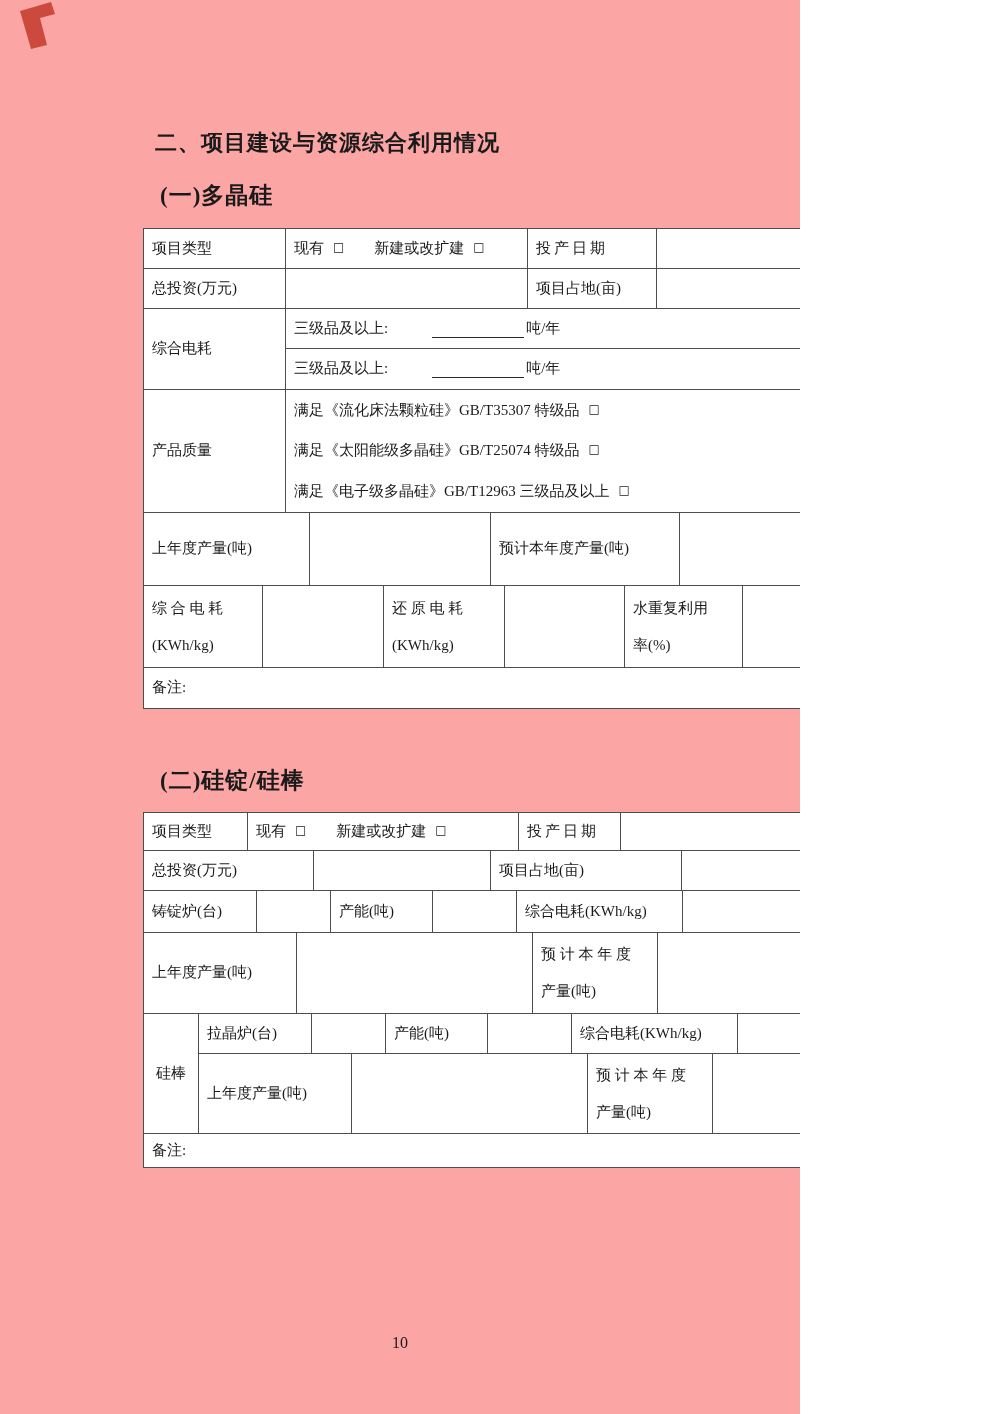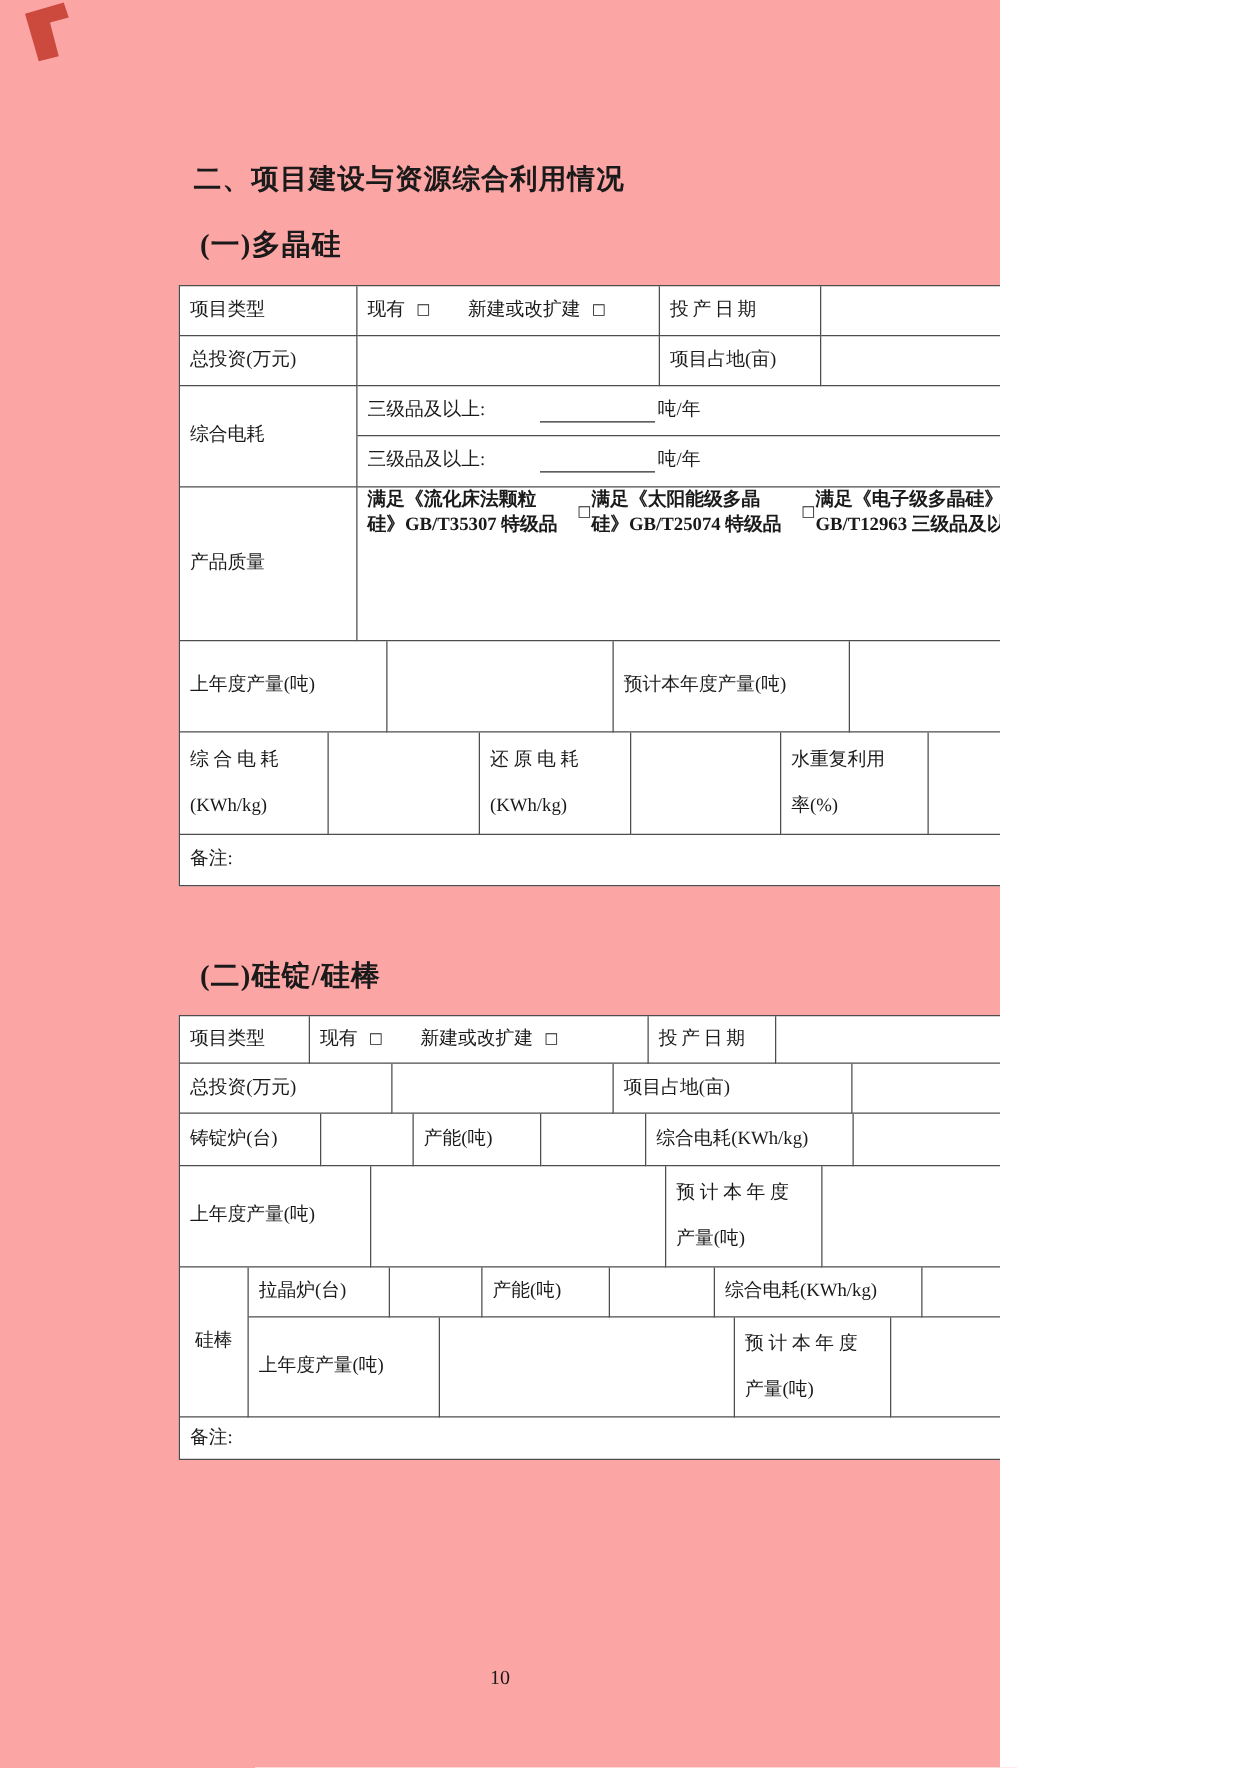--- a/index.html
+++ b/index.html
@@ -15,21 +15,21 @@
   .t1{top:228px;} .t2{top:812px;}
   .tr{display:flex;width:100%;box-sizing:border-box;}
   .td{box-sizing:border-box;border-right:1px solid #4d4d4d;border-bottom:1px solid #4d4d4d;
       display:flex;align-items:center;padding:0 8px;font-size:15px;line-height:1.3;overflow:hidden;}
   .tr > :last-child{border-right:none;}
   .tbl > .tr:last-child > .td{border-bottom:none;}
   .gcol{display:flex;flex-direction:column;flex:1;min-width:0;}
   .gcol > .tr:last-child > .td{border-bottom:1px solid #4d4d4d;}
   .tbl > .tr:last-child .gcol > .tr:last-child > .td{border-bottom:none;}
   .fill{flex:1;}
-  .lines{align-items:flex-start;justify-content:center;font-weight:bold;}
+  .lines{flex-direction:column;align-items:flex-start;justify-content:center;}
   .qline{height:41px;display:flex;align-items:center;}
   .wrap{white-space:pre-line;line-height:37px;}
   .cbx{font-family:"DejaVu Sans",sans-serif;font-size:12px;margin-left:9px;position:relative;top:-1px;}
   .gap{margin-left:30px;}
   .blank{display:inline-block;width:92px;height:17px;border-bottom:1px solid #2a2a2a;
          margin-left:44px;margin-right:2px;}
   .lsp{letter-spacing:3px;}
   .pageno{position:absolute;top:1334px;left:0;width:100%;text-align:center;font-size:16px;}
 </style>
 </head>

